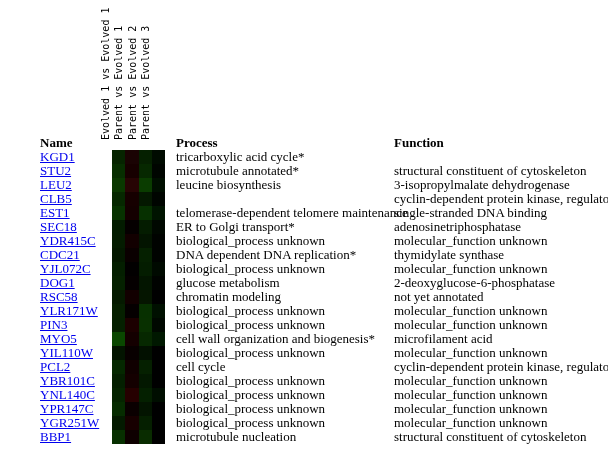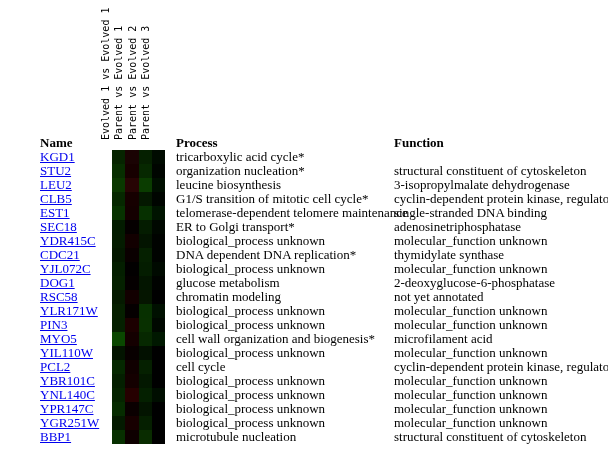--- a/index.html
+++ b/index.html
@@ -57,21 +57,21 @@
   </div>
 
   <div class="row">
     <a class="gene" href="#">STU2</a>
     <div class="cells">
       <span class="cell" style="background: rgb(7, 46, 0);"></span>
       <span class="cell" style="background: rgb(23, 0, 0);"></span>
       <span class="cell" style="background: rgb(6, 40, 0);"></span>
       <span class="cell" style="background: rgb(0, 5, 0);"></span>
     </div>
-    <span class="process">organization nucleation*</span>
+    <span class="process">microtubule annotated*</span>
     <span class="function">structural constituent of cytoskeleton</span>
   </div>
 
   <div class="row">
     <a class="gene" href="#">LEU2</a>
     <div class="cells">
       <span class="cell" style="background: rgb(10, 56, 0);"></span>
       <span class="cell" style="background: rgb(39, 4, 4);"></span>
       <span class="cell" style="background: rgb(10, 60, 0);"></span>
       <span class="cell" style="background: rgb(0, 15, 0);"></span>
@@ -81,21 +81,20 @@
   </div>
 
   <div class="row">
     <a class="gene" href="#">CLB5</a>
     <div class="cells">
       <span class="cell" style="background: rgb(6, 40, 0);"></span>
       <span class="cell" style="background: rgb(22, 0, 0);"></span>
       <span class="cell" style="background: rgb(4, 24, 0);"></span>
       <span class="cell" style="background: rgb(0, 5, 0);"></span>
     </div>
-    <span class="process">G1/S transition of mitotic cell cycle*</span>
     <span class="function">cyclin-dependent protein kinase, regulator</span>
   </div>
 
   <div class="row">
     <a class="gene" href="#">EST1</a>
     <div class="cells">
       <span class="cell" style="background: rgb(7, 51, 0);"></span>
       <span class="cell" style="background: rgb(20, 0, 0);"></span>
       <span class="cell" style="background: rgb(6, 48, 0);"></span>
       <span class="cell" style="background: rgb(0, 20, 0);"></span>

